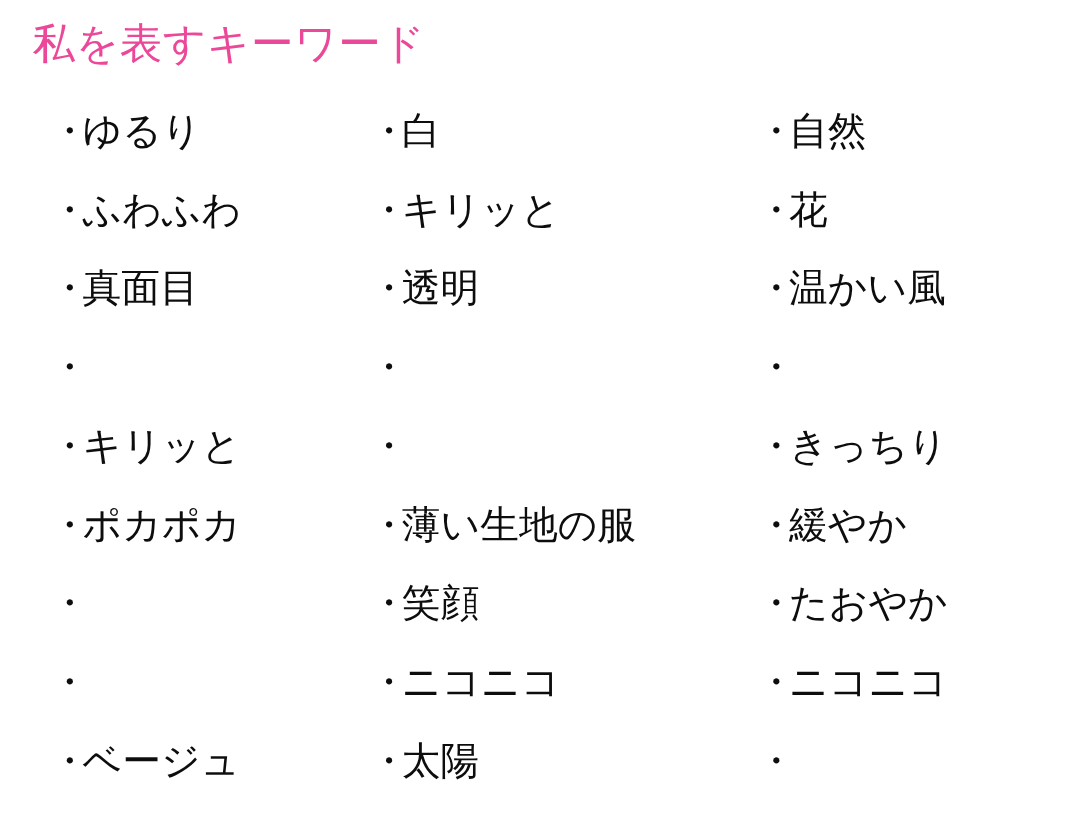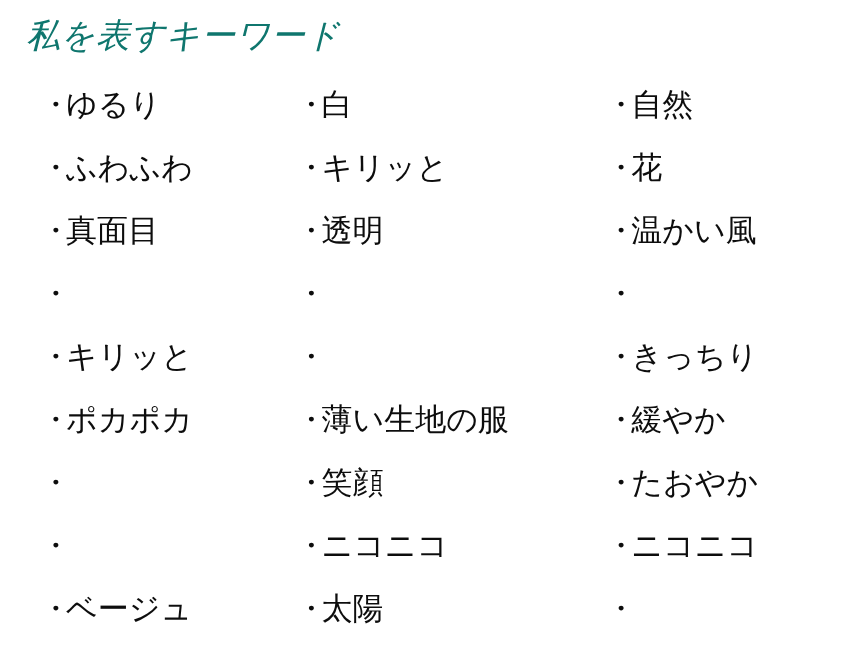--- a/index.html
+++ b/index.html
@@ -19,23 +19,22 @@
     width: 860px;
     height: 670px;
     box-sizing: border-box;
     padding: 14px 20px 0 22px;
   }
   .slide-title {
     font-size: 34px;
     font-weight: 400;
     line-height: 1.25;
     letter-spacing: 0.5px;
-    color: #0f766e;
+    color: #ec4899;
     margin: 0 0 16px 4px;
-    font-style: italic;
   }
   .columns {
     display: flex;
     flex-direction: row;
     align-items: flex-start;
     padding-left: 18px;
   }
   .column {
     display: flex;
     flex-direction: column;

